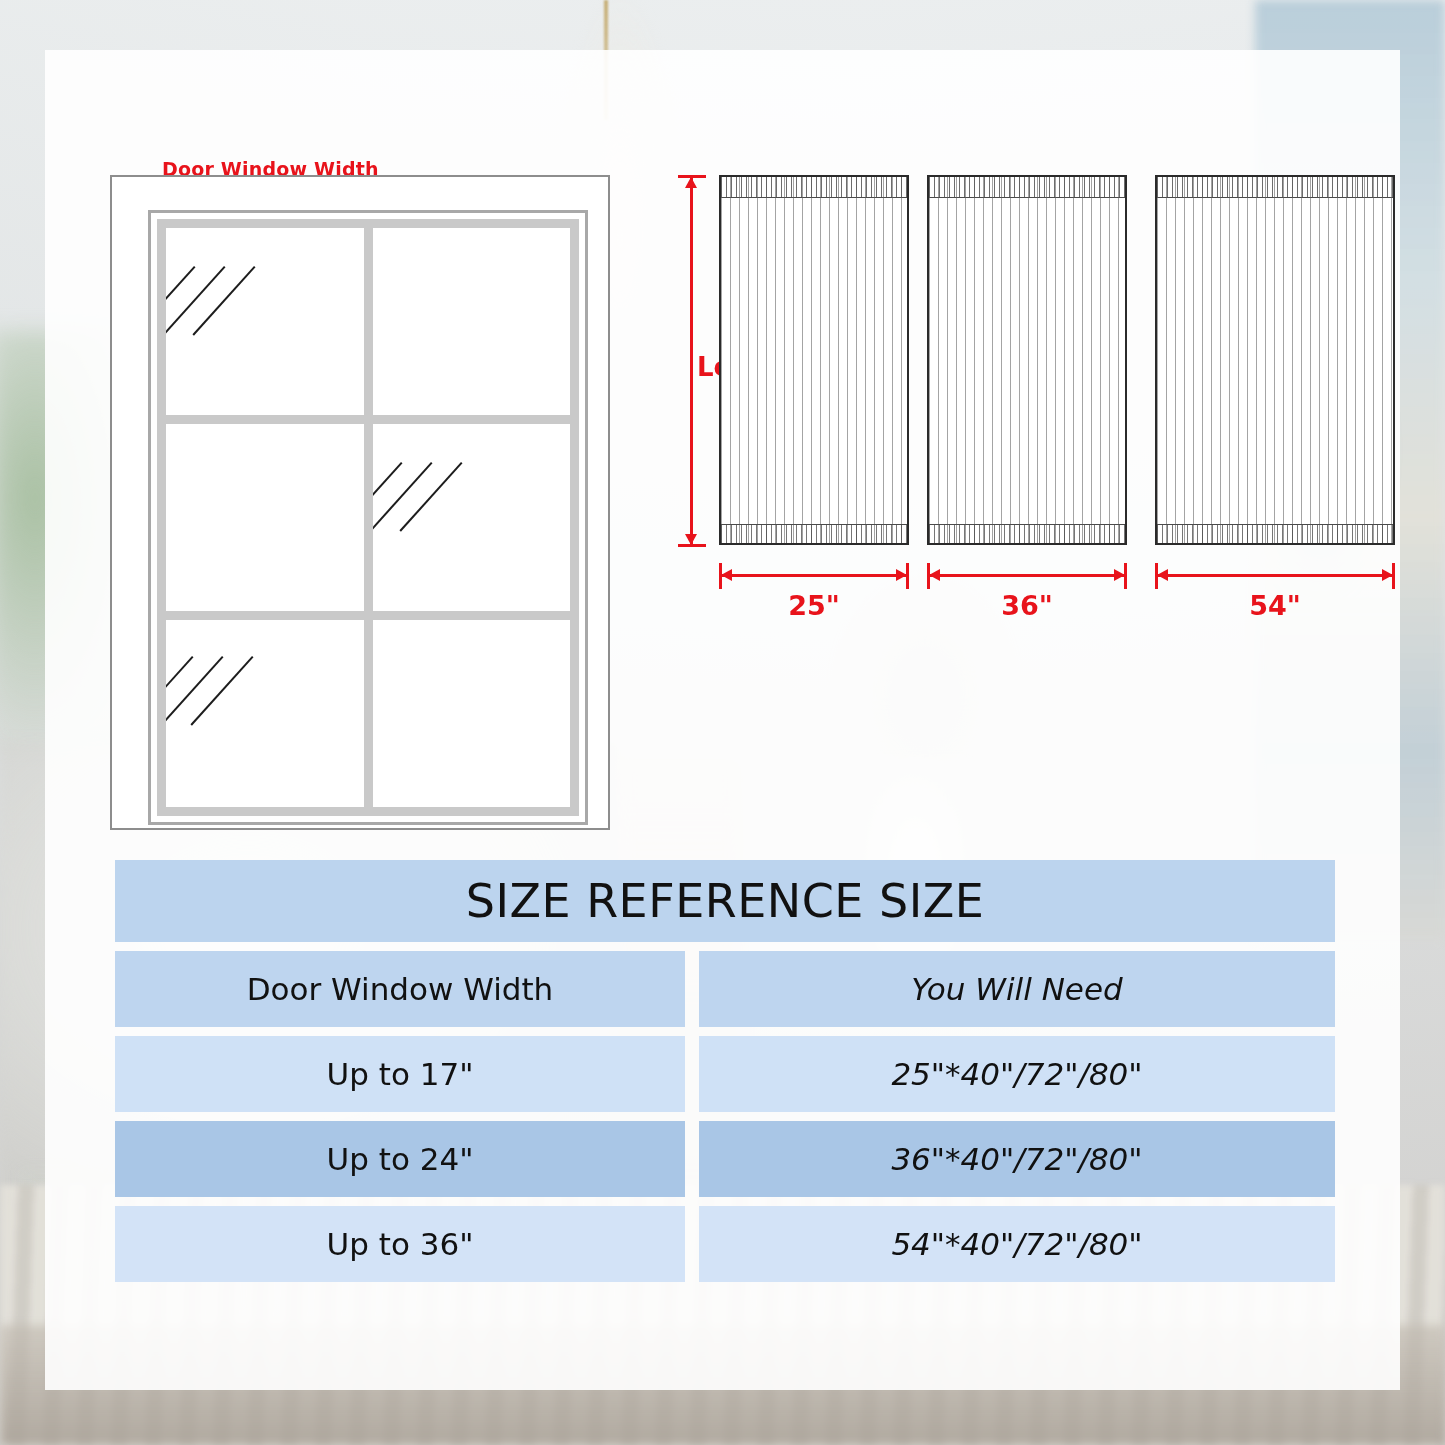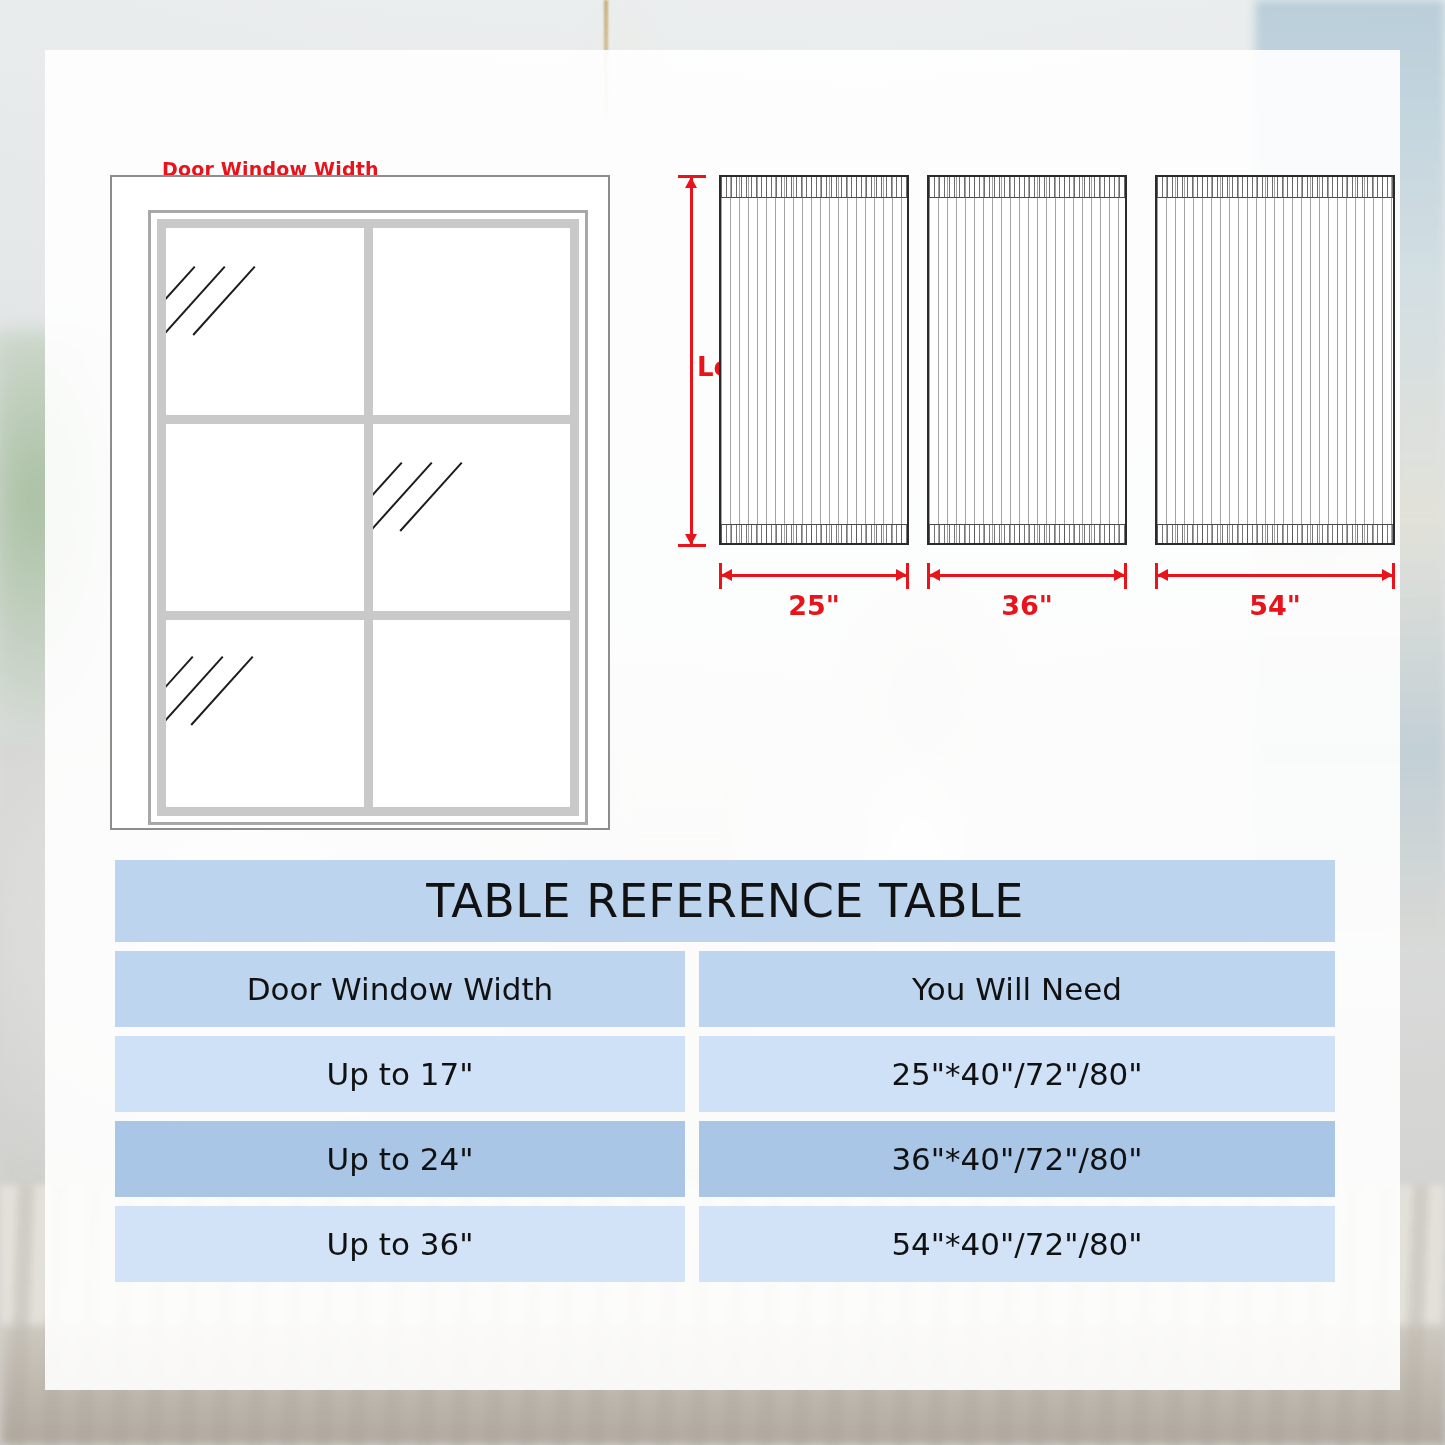--- a/index.html
+++ b/index.html
@@ -345,21 +345,21 @@
   }
   .tbl-cell {
     height: 76px;
     display: flex;
     align-items: center;
     justify-content: center;
     font-size: 31px;
     color: #111;
   }
   .cell-left { width: 570px; }
-  .cell-right { flex: 1; }
+  .cell-right { flex: 1; font-style: italic; }
   .shade-1 { background: #bed5ef; }
   .shade-2 { background: #cfe1f6; }
   .shade-3 { background: #a9c6e6; }
   .shade-4 { background: #d3e3f7; }
 </style>
 </head>
 <body>
 
 <div id="bg">
   <div class="art"></div>
@@ -460,21 +460,21 @@
       <div class="line"></div>
       <div class="cap-l"></div>
       <div class="cap-r"></div>
       <div class="head-l"></div>
       <div class="head-r"></div>
     </div>
     <div class="panel-size" style="left:520px;top:470px;width:240px;">54"</div>
   </div>
 
   <div id="size-table">
-    <div class="tbl-title">TABLE REFERENCE TABLE</div>
+    <div class="tbl-title">SIZE REFERENCE SIZE</div>
 
     <div class="tbl-row">
       <div class="tbl-cell cell-left shade-1">Door Window Width</div>
       <div class="tbl-cell cell-right shade-1">You Will Need</div>
     </div>
 
     <div class="tbl-row">
       <div class="tbl-cell cell-left shade-2">Up to 17"</div>
       <div class="tbl-cell cell-right shade-2">25"*40"/72"/80"</div>
     </div>

